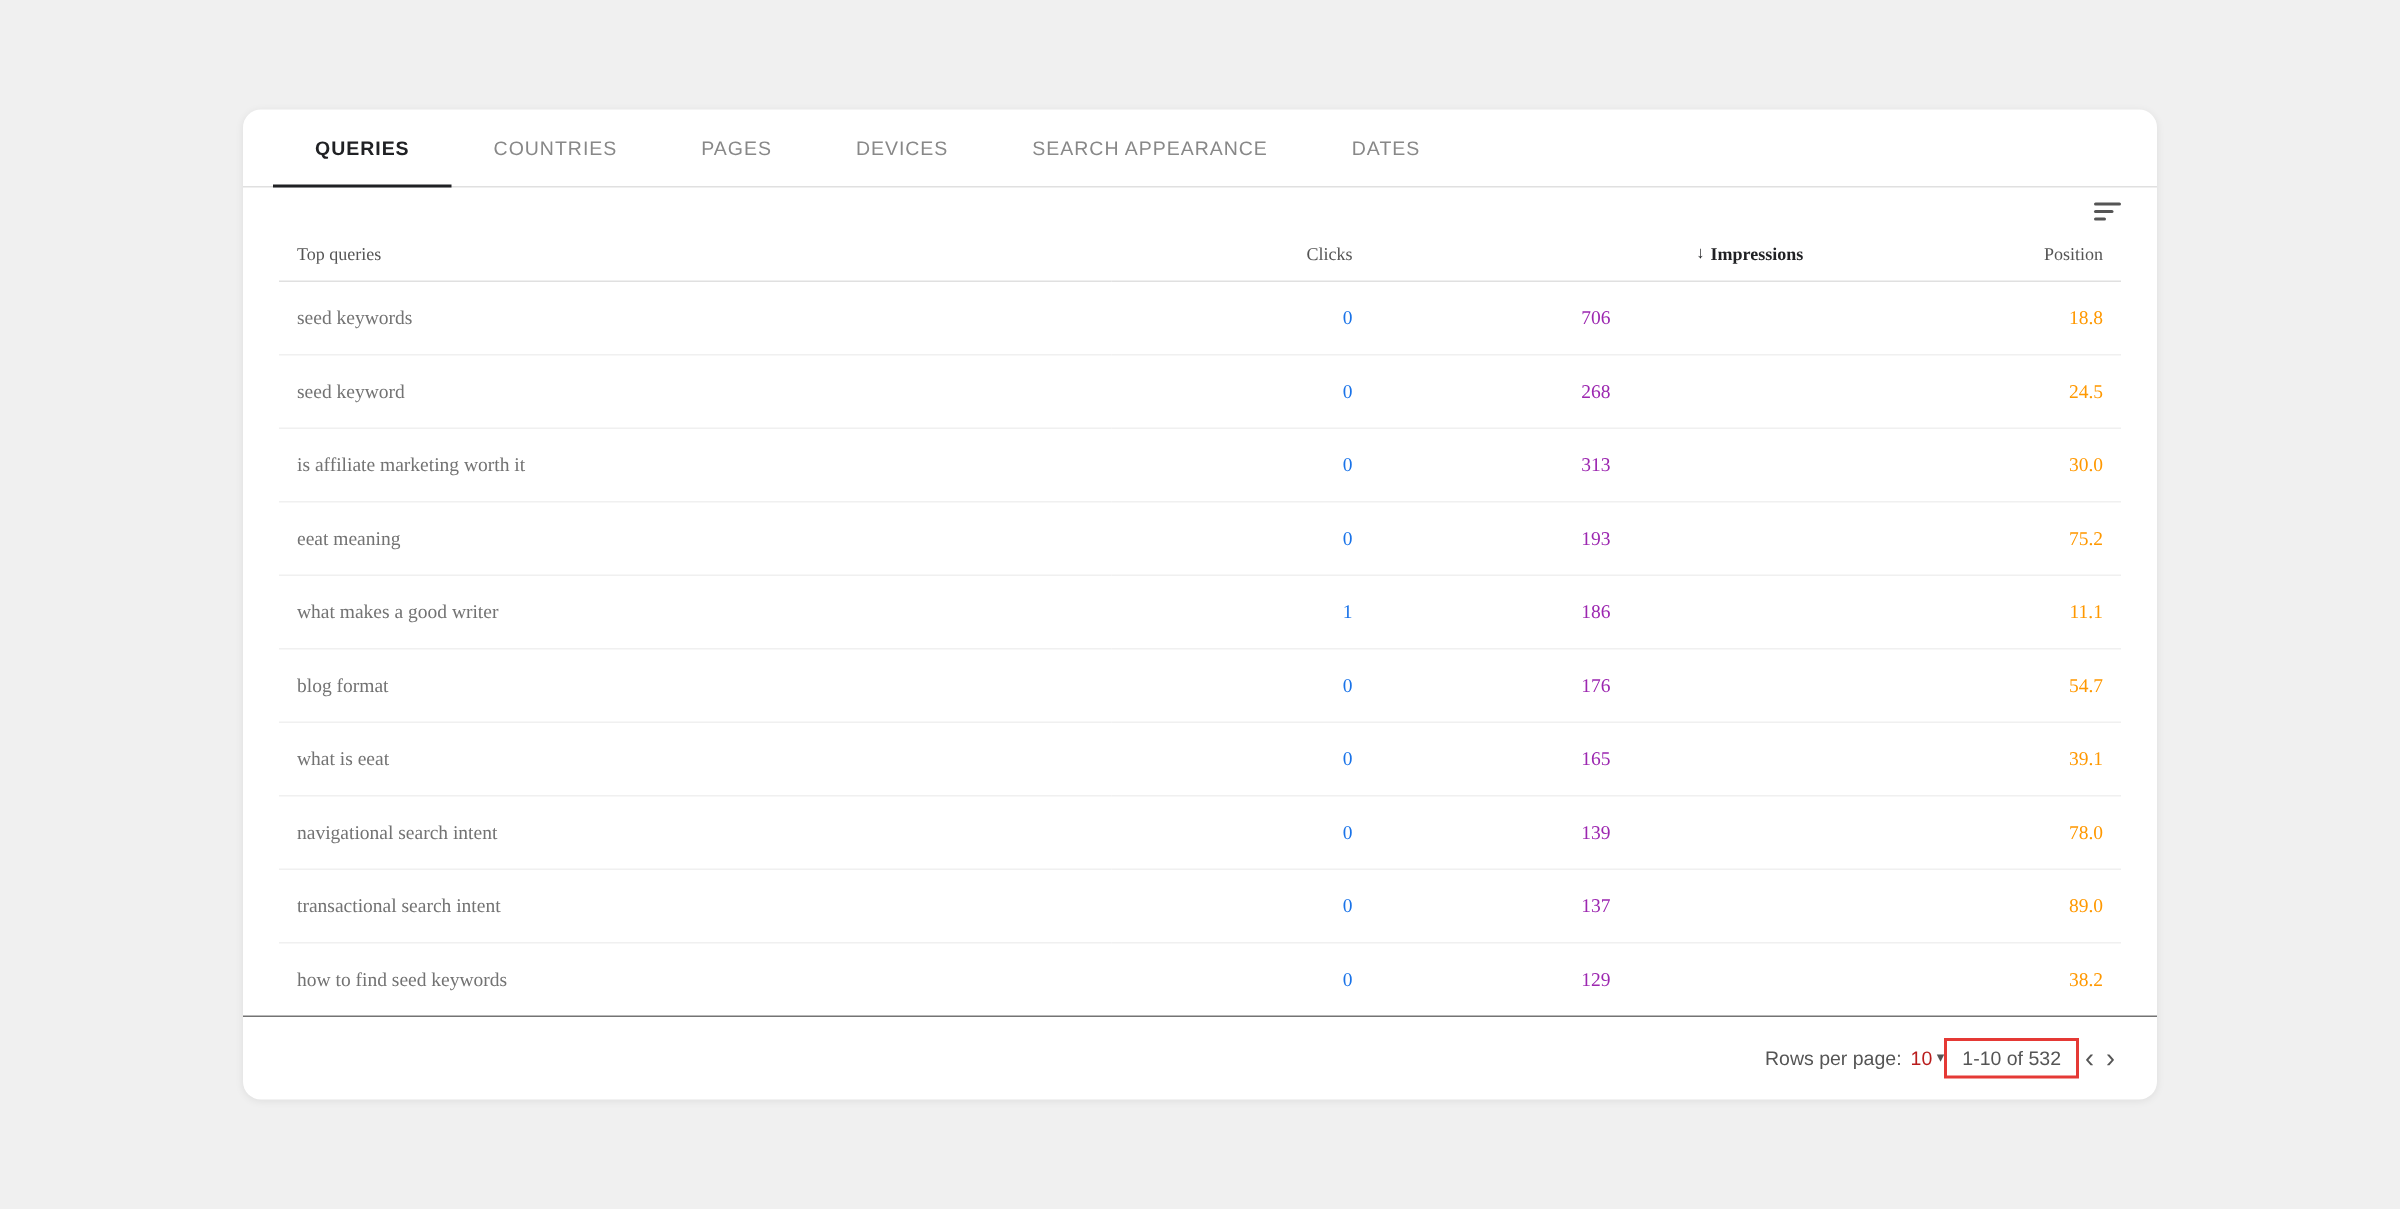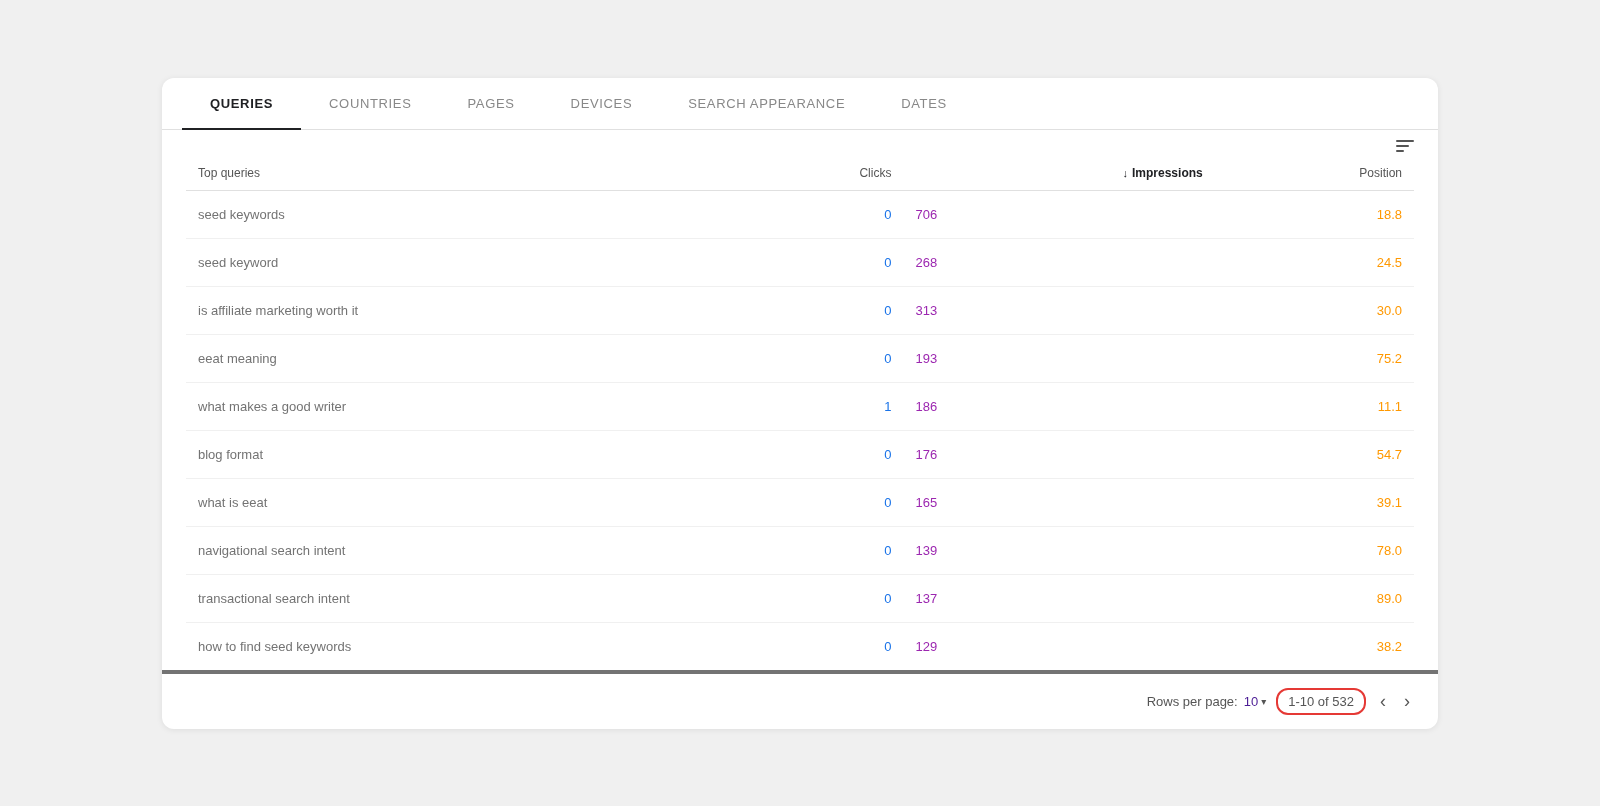--- a/index.html
+++ b/index.html
@@ -70,20 +70,21 @@
     .filter-icon span:nth-child(1) { width: 18px; }
     .filter-icon span:nth-child(2) { width: 13px; }
     .filter-icon span:nth-child(3) { width: 8px; }
     
     .table-wrap {
       padding: 0 24px;
     }
     table {
       width: 100%;
       border-collapse: collapse;
+      font-family: Liberation Serif, serif;
     }
     thead tr {
       border-bottom: 1px solid #e0e0e0;
     }
     thead th {
       font-size: 12px;
       color: #555;
       font-weight: 500;
       padding: 10px 12px;
       text-align: left;
@@ -108,60 +109,60 @@
       color: #202124;
     }
     td.query-cell {
       color: #737373;
     }
     td.clicks-cell {
       text-align: right;
       color: #1a73e8;
     }
     td.impressions-cell {
-      text-align: left;
+      text-align: center;
       color: #9c27b0;
     }
     td.position-cell {
       text-align: right;
       color: #ff9800;
     }
     
     .table-footer {
       display: flex;
       align-items: center;
       justify-content: flex-end;
       padding: 14px 24px;
-      gap: 10px;
-      font-size: 13px;
-      color: #555;
-      border-top: 4px solid #737373;
+      gap: 0;
+      font-size: 13px;
+      color: #555;
+      border-top: 1px solid #737373;
     }
     .rows-per-page {
       display: flex;
       align-items: center;
       gap: 6px;
     }
     .rows-select {
       display: flex;
       align-items: center;
       gap: 3px;
       cursor: pointer;
     }
     .rows-select span.value {
       font-size: 13px;
-      color: #4c1d95;
+      color: #b91c1c;
     }
     .rows-select span.chevron {
       font-size: 10px;
       color: #555;
     }
     .pagination-info {
       border: 2px solid #e53935;
-      border-radius: 12px;
+      border-radius: 0;
       padding: 4px 10px;
       font-size: 13px;
       color: #555;
     }
     .nav-btn {
       background: none;
       border: none;
       cursor: pointer;
       color: #555;
       font-size: 18px;

